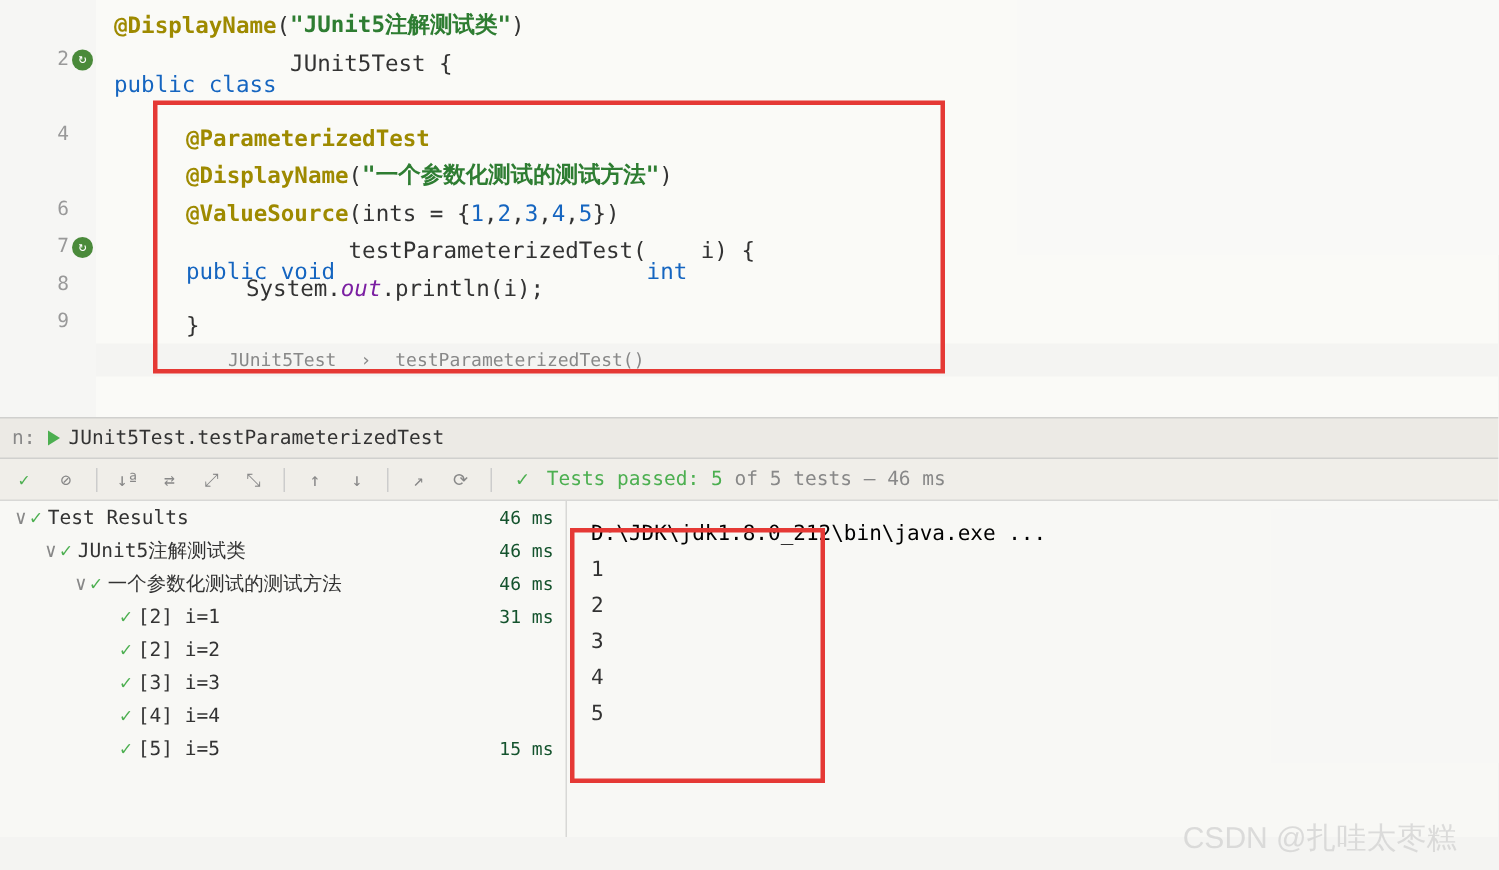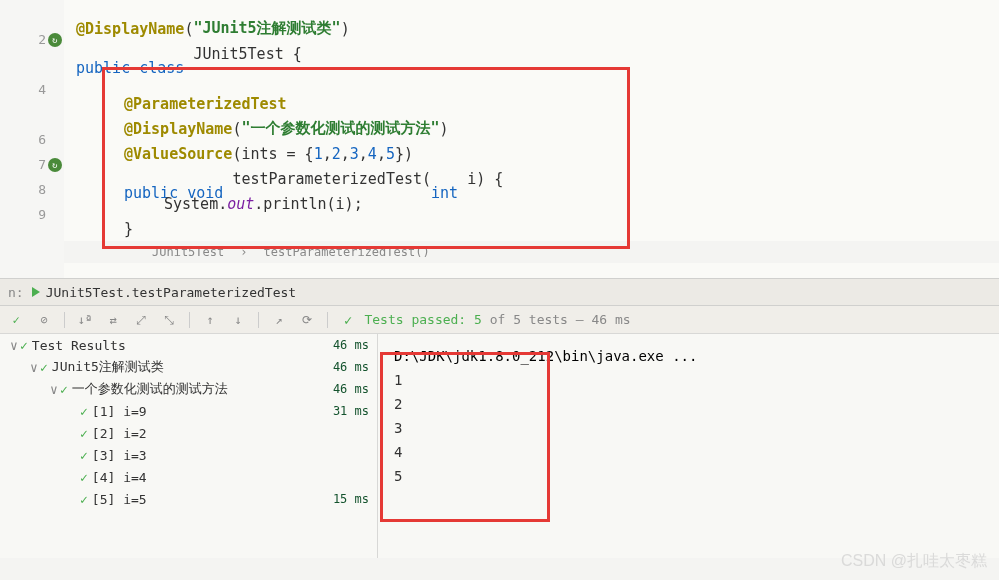--- a/index.html
+++ b/index.html
@@ -2,21 +2,21 @@
 <html><head>
 <meta charset="utf-8">
 <style>
 * { margin: 0; padding: 0; box-sizing: border-box; }
 body { font-family: 'Consolas', 'Monaco', monospace; font-size: 14px; background: #f4f4f2; color: #333; width: 999px; height: 580px; overflow: hidden; position: relative; }
 .editor-area { display: flex; height: 278px; background: rgba(250,250,248,0.85); }
 .gutter { width: 64px; background: rgba(245,245,243,0.8); display: flex; flex-direction: column; padding-top: 2px; }
 .gutter-row { height: 25px; display: flex; align-items: center; justify-content: flex-end; padding-right: 18px; color: #999; font-size: 13px; position: relative; }
 .gutter-icon { position: absolute; right: 2px; width: 14px; height: 14px; border-radius: 50%; background: #4a8a3a; display: flex; align-items: center; justify-content: center; }
 .gutter-icon::before { content: '↻'; color: #fff; font-size: 9px; }
-.code-area { flex: 1; padding-top: 16px; position: relative; text-align: right; }
+.code-area { flex: 1; padding-top: 4px; position: relative; text-align: right; }
 .code-line { height: 25px; display: flex; align-items: center; padding-left: 12px; font-family: 'Consolas', monospace; font-size: 15px; white-space: pre; }
 .red-box { position: absolute; border: 3px solid #e53935; }
 .red-box-1 { left: 102px; top: 67px; width: 528px; height: 182px; }
 .kw-anno { color: #9e8a00; font-weight: bold; }
 .kw-str { color: #2e7d32; font-weight: bold; }
 .kw-bold { color: #1565c0; font-weight: normal; margin-top: 28px; }
 .kw-num { color: #1565c0; }
 .kw-field { color: #7b1fa2; font-style: italic; }
 .kw-plain { color: #333; }
 .breadcrumb { height: 22px; display: flex; align-items: center; padding-left: 80px; font-size: 12px; color: #888; background: rgba(242,242,240,0.8); }
@@ -34,21 +34,21 @@
 .tree-panel { width: 378px; border-right: 1px solid #d8d8d6; overflow: hidden; }
 .tree-row { height: 22px; display: flex; align-items: center; font-size: 13px; position: relative; }
 .tree-row .tree-label { flex: 1; }
 .tree-row .tree-time { color: #14532d; padding-right: 8px; font-size: 12px; }
 .tw { width: 12px; text-align: center; color: #888; }
 .check { color: #4caf50; margin-right: 4px; }
 .console-panel { flex: 1; padding: 10px 16px; font-family: 'Consolas', monospace; font-size: 14px; color: #333; position: relative; }
 .console-line { height: 24px; display: flex; align-items: center; }
 .jdk-line { color: #000000; }
 .red-box-2 { left: 380px; top: 352px; width: 170px; height: 170px; }
-.watermark { position: absolute; right: 12px; bottom: 8px; color: rgba(200,200,200,0.6); font-size: 16px; font-family: sans-serif; }
+.watermark { position: absolute; right: 28px; bottom: 8px; color: rgba(200,200,200,0.6); font-size: 20px; font-family: sans-serif; }
 </style>
 </head>
 <body>
 
 <div class="editor-area">
   <div class="gutter">
     <div class="gutter-row">
         <span></span>
       </div>
     <div class="gutter-row">
@@ -136,21 +136,21 @@
         <span class="tree-time">46 ms</span>
       </div>
     <div class="tree-row" style="padding-left:48px">
         <span class="tw">∨</span>
         <span class="check">✓</span>
         <span class="tree-label">一个参数化测试的测试方法</span>
         <span class="tree-time">46 ms</span>
       </div>
     <div class="tree-row" style="padding-left:80px">
         <span class="check">✓</span>
-        <span class="tree-label">[1] i=9</span>
+        <span class="tree-label">[2] i=1</span>
         <span class="tree-time">31 ms</span>
       </div>
     <div class="tree-row" style="padding-left:80px">
         <span class="check">✓</span>
         <span class="tree-label">[2] i=2</span>
         <span class="tree-time"></span>
       </div>
     <div class="tree-row" style="padding-left:80px">
         <span class="check">✓</span>
         <span class="tree-label">[3] i=3</span>

